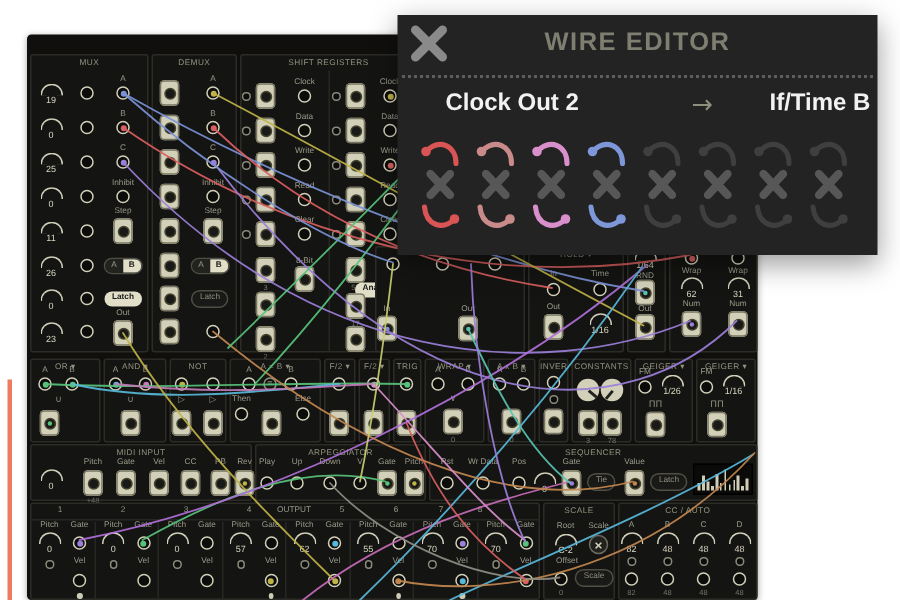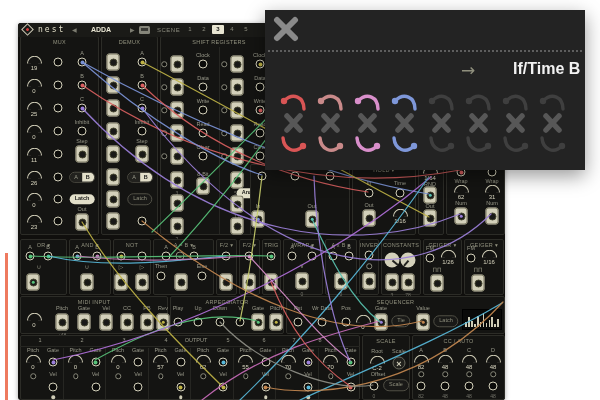--- a/index.html
+++ b/index.html
@@ -831,47 +831,29 @@
       <path d="M152,232 C200,186 245,140 277,108" stroke="#58c27a" stroke-width="1.2" fill="none" stroke-linecap="round" opacity="0.92"></path>
       <path d="M170,256 C215,208 252,158 279,122" stroke="#58c27a" stroke-width="1.2" fill="none" stroke-linecap="round" opacity="0.92"></path>
       <path d="M82,62 C150,122 220,162 262,175" stroke="#7b93d6" stroke-width="1.2" fill="none" stroke-linecap="round" opacity="0.92"></path>
       <path d="M262,176 C256,228 248,282 240,321" stroke="#c9cf6e" stroke-width="1.2" fill="none" stroke-linecap="round" opacity="0.92"></path>
       <path d="M312,219 C332,262 352,300 380,322" stroke="#58c2b0" stroke-width="1.2" fill="none" stroke-linecap="round" opacity="0.92"></path>
       <path d="M249,256 C292,302 322,340 350,360" stroke="#d98fcb" stroke-width="1.2" fill="none" stroke-linecap="round" opacity="0.92"></path>
       <path d="M314,176 C316,240 330,320 350,361" stroke="#9b7fd9" stroke-width="1.2" fill="none" stroke-linecap="round" opacity="0.92"></path>
       <path d="M271,282 C290,330 315,362 350,386" stroke="#d96060" stroke-width="1.2" fill="none" stroke-linecap="round" opacity="0.92"></path>
     </svg>
 
-  <div class="titlebar">
-    <div class="logo">
-        <i></i>
-      </div>
-    <div class="logo-text">nest</div>
-    <div class="tb-ico" style="left:54px;top:4px;">◀</div>
-    <div class="patch">ADDA</div>
-    <div class="tb-ico" style="left:112px;top:4px;">▶</div>
-    <div class="save-ico">
-        <i></i>
-      </div>
-    <div class="scene-lbl">SCENE</div>
-    <div id="scenes">
-        <div class="scene">1</div>
-        <div class="scene">2</div>
-        <div class="scene active">3</div>
-        <div class="scene">4</div>
-        <div class="scene">5</div>
-      </div>
-  </div>
 
   <div class="we">
     <svg class="we-close" viewBox="0 0 26 26">
       <line x1="4" y1="4" x2="22" y2="22" stroke="#8a8a8a" stroke-width="6" stroke-linecap="round"></line>
       <line x1="22" y1="4" x2="4" y2="22" stroke="#8a8a8a" stroke-width="6" stroke-linecap="round"></line>
     </svg>
+    <div class="we-title">WIRE EDITOR</div>
     <div class="we-sep"></div>
+    <div class="we-src">Clock Out 2</div>
     <div class="we-arrow">→</div>
     <div class="we-tgt">If/Time B</div>
     <div class="we-btns" id="we-btns">
         <svg class="we-btn" viewBox="0 0 31 68">
           <circle cx="6" cy="11" r="3.2" fill="#d95555"></circle>
           <path d="M6,11 C15,2 26,7 26,19" stroke="#d95555" stroke-width="3.4" fill="none" stroke-linecap="round"></path>
           <path d="M9,26 L22,40 M22,26 L9,40" stroke="#575757" stroke-width="5.5" stroke-linecap="round" fill="none"></path>
           <path d="M5,48 C6,60 17,64 25,56" stroke="#d95555" stroke-width="3.4" fill="none" stroke-linecap="round"></path>
           <circle cx="25" cy="56" r="3.2" fill="#d95555"></circle>
         </svg>

